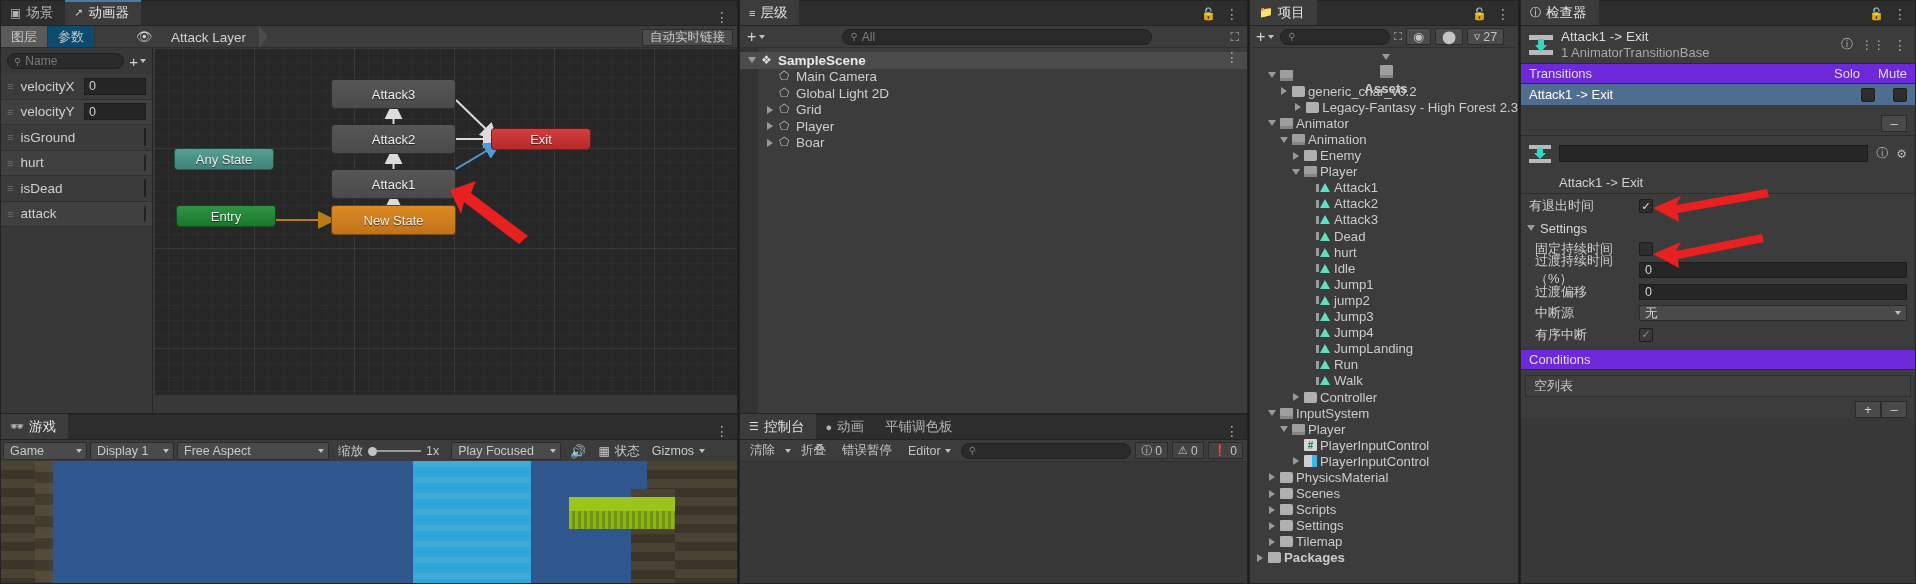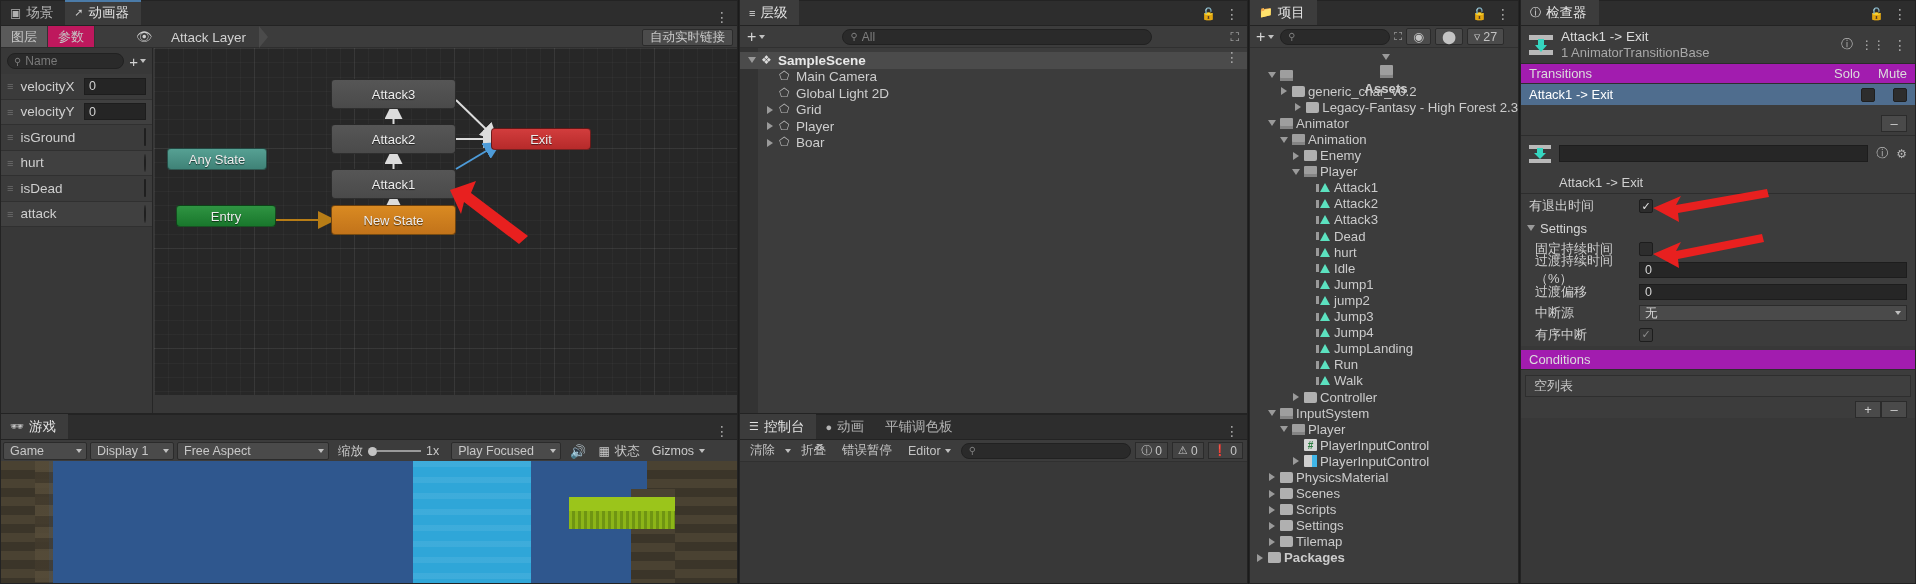--- a/index.html
+++ b/index.html
@@ -33,21 +33,21 @@
   .tri{ width:0;height:0;border-top:4px solid transparent;border-bottom:4px solid transparent;
         border-left:6px solid #9a9a9a; display:inline-block; }
   .tri.open{ border-left:4px solid transparent;border-right:4px solid transparent;
              border-top:6px solid #9a9a9a; border-bottom:none; }
 
   
   #animator{ left:0; top:0; width:738px; height:414px; }
   #animator .layerbar{ height:22px; background:#3c3c3c; display:flex; align-items:center;
                        border-bottom:1px solid #2e2e2e; font-size:13px; }
   .lbtn{ height:21px; padding:0 10px; display:flex; align-items:center; color:#c6c6c6;
-         background:#be185d; border-right:1px solid #333; font-size:13px;}
+         background:#0c4a6e; border-right:1px solid #333; font-size:13px;}
   .lbtn.sel{ background:#5a5a5a; }
   .layerpath{ position:absolute; left:160px; top:0; height:22px; display:flex; align-items:center;
               padding-left:10px; color:#d2d2d2; font-size:13.5px;}
   .bcchev{ position:absolute; left:258px; top:0; width:0;height:0;
            border-top:11px solid transparent;border-bottom:11px solid transparent;border-left:9px solid #4b4b4b;}
   .autolink{ position:absolute; right:4px; top:3px; height:17px; padding:0 7px;
              background:#4b4b4b; border:1px solid #2b2b2b; border-radius:2px;
              display:flex; align-items:center; font-size:12.5px; color:#c8c8c8;}
   .paramcol{ position:absolute; left:0; top:47px; width:152px; bottom:0;
              background:#383838; border-right:1px solid #262626; }
@@ -119,21 +119,21 @@
   .prow2{ height:16.1px; display:flex; align-items:center; gap:3px; font-size:13.2px; color:#cbcbcb; }
   .folder{ width:13px;height:11px;flex:0 0 13px; }
   .projbody{ position:absolute; left:0; right:0; top:47px; bottom:0; background:#3c3c3c; overflow:hidden;}
 
   
   #inspector{ left:1520px; top:0; width:396px; height:584px; }
   .insp-head{ height:38px; background:#3c3c3c; display:flex; align-items:center;
               padding:0 8px; gap:8px; border-bottom:1px solid #2b2b2b; }
   .insp-title{ font-size:13.5px; color:#dcdcdc; line-height:16px; }
   .insp-sub{ font-size:13px; color:#a8a8a8; line-height:16px; }
-  .sechead{ height:20px; background:#a21caf; display:flex; align-items:center;
+  .sechead{ height:20px; background:#6d28d9; display:flex; align-items:center;
             padding:0 8px; font-size:13px; color:#dcdcdc; border-bottom:1px solid #2e2e2e;}
   .transrow{ height:21px; background:#4f6d8e; display:flex; align-items:center; padding:0 8px;
              font-size:13px; color:#fff; }
   .sqbox{ width:14px;height:14px;background:#2d2d2d;border:1px solid #1f1f1f;border-radius:2px;}
   .frow{ height:21.5px; display:flex; align-items:center; font-size:13px; color:#cfcfcf; }
   .flabel{ width:118px; padding-left:14px; }
   .fval{ flex:1; height:16px; background:#262626; border:1px solid #1d1d1d; color:#d4d4d4;
          display:flex; align-items:center; padding:0 5px; font-size:12.5px; margin-right:8px;}
   .fsel{ flex:1; height:16px; background:#4a4a4a; border:1px solid #2b2b2b; color:#d4d4d4;
          display:flex; align-items:center; justify-content:space-between; padding:0 5px;
@@ -271,21 +271,21 @@
       <div id="graph-nodes">
           <div class="node state" style="left: 177px; top: 31px; width: 125px;">
             <span>Attack3</span>
           </div>
           <div class="node state" style="left: 177px; top: 76px; width: 125px;">
             <span>Attack2</span>
           </div>
           <div class="node state" style="left: 177px; top: 121px; width: 125px;">
             <span>Attack1</span>
           </div>
-          <div class="node any" style="left: 13px; top: 100px; width: 100px; height: 22px;">
+          <div class="node any" style="left: 20px; top: 100px; width: 100px; height: 22px;">
             <span>Any State</span>
           </div>
           <div class="node entry" style="left: 22px; top: 157px; width: 100px; height: 22px;">
             <span>Entry</span>
           </div>
           <div class="node newstate" style="left: 177px; top: 157px; width: 125px;">
             <span>New State</span>
           </div>
           <div class="node exit" style="left: 337px; top: 80px; width: 100px; height: 22px;">
             <span>Exit</span>

